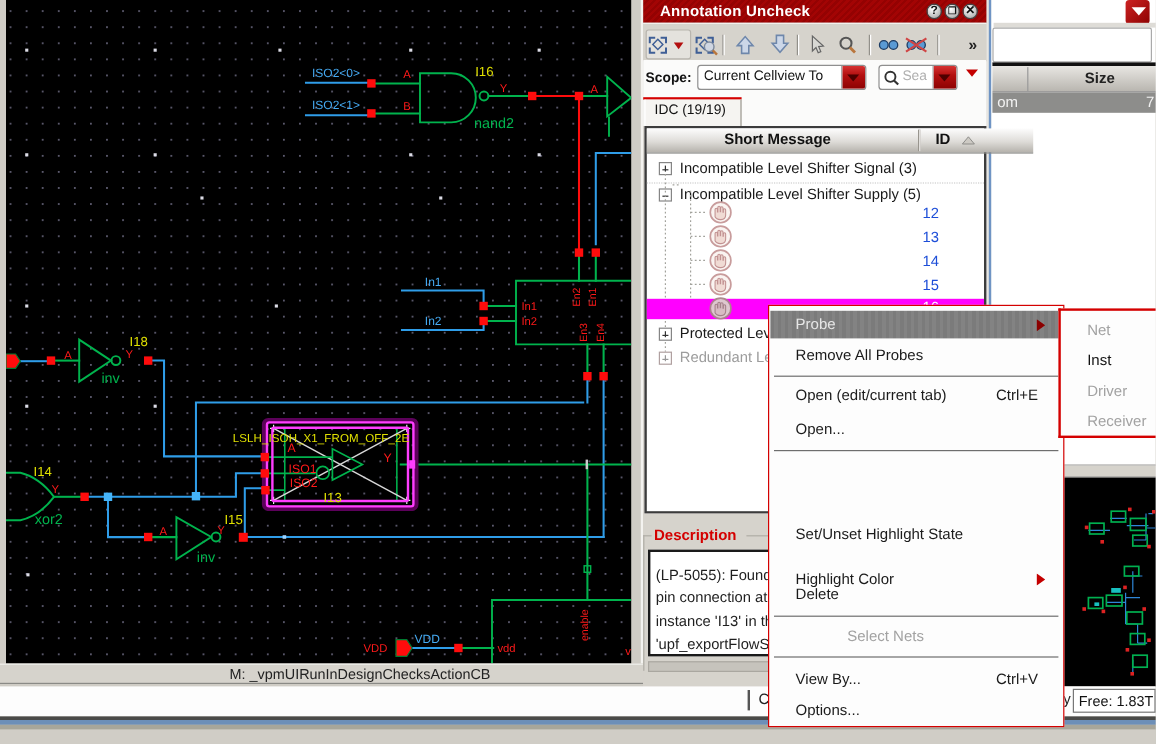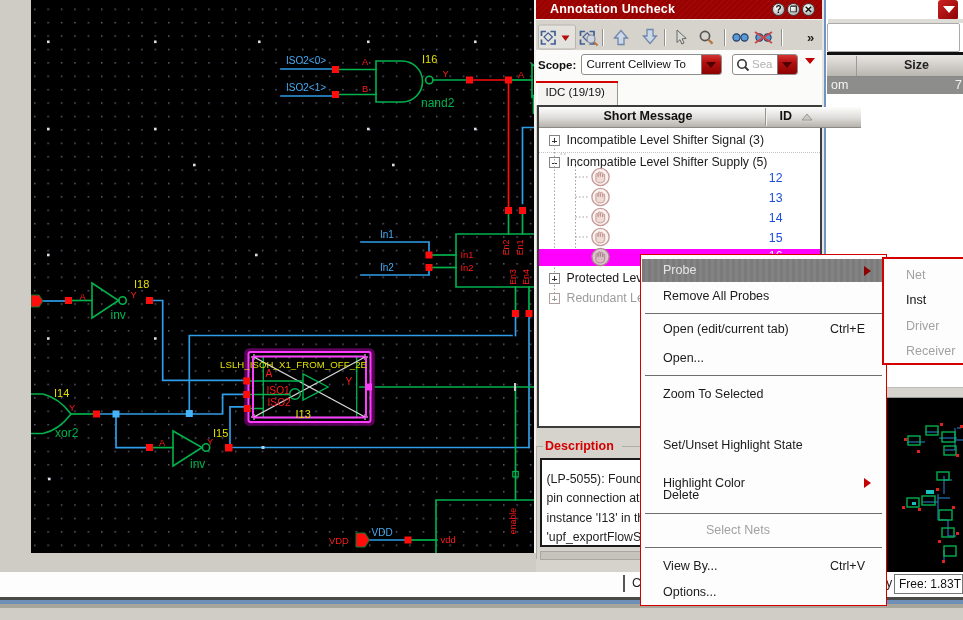--- a/index.html
+++ b/index.html
@@ -1,17 +1,17 @@
 <!DOCTYPE html>
 <html><head><meta charset="utf-8">
 <style>
 html,body{margin:0;padding:0;width:963px;height:620px;overflow:hidden;background:#d0cdc6;font-family:"Liberation Sans",sans-serif;}
 .abs{position:absolute;}
 #schwin{position:absolute;left:0;top:0;width:536px;height:572px;background:#cfccc5;}
-#canvas{position:absolute;left:5px;top:0;width:521px;height:553px;background:#000;margin-left:26px;}
+#canvas{position:absolute;left:5px;top:0;width:521px;height:553px;background:#000;}
 #schstatus{position:absolute;left:0;top:553px;width:536px;height:17px;background:#d6d3cc;border-top:1px solid #efefec;border-bottom:1px solid #8a8a86;font-size:12px;color:#222;text-align:center;line-height:16px;padding-left:64px;box-sizing:border-box;}
 
 #ab{position:absolute;left:536px;top:0;width:286px;height:572px;background:#d6d3cc;}
 #abtitle{position:absolute;left:0;top:0;width:286px;height:19px;background:repeating-linear-gradient(135deg,#a30404 0 2px,#940202 2px 4px);}
 #abtitle .t{position:absolute;left:14px;top:2px;font-size:12.5px;font-weight:bold;color:#fff;letter-spacing:.2px;}
 .tbtn{position:absolute;top:3px;width:13px;height:13px;border-radius:7px;background:radial-gradient(circle at 38% 32%,#ffffff,#b9b9b9 70%,#8f8f8f);border:1px solid #444;box-sizing:border-box;color:#111;font-size:10px;font-weight:bold;text-align:center;line-height:11px;}
 #abtool{position:absolute;left:0;top:19px;width:286px;height:30px;background:#d6d3cc;border-top:1px solid #f2f1ee;border-bottom:1px solid #a8a59e;}
 #abmain{position:absolute;left:0;top:50px;width:286px;height:55px;background:#fbfbfa;}
 
 .combo{position:absolute;box-sizing:border-box;background:#fff;border:1px solid #8f8f8f;border-radius:3px;}
@@ -298,20 +298,21 @@
 <g fill="#ff1a1a" font-size="10.2px">
 <text x="234.5" y="377">A</text>
 <text x="235.5" y="394">ISO1</text>
 <text x="236.5" y="406">ISO2</text>
 <text x="314.5" y="385">Y</text>
 </g>
 </g>
 </svg>
 </div>
 <div class="abs" style="left:533.5px;top:0;width:2.5px;height:553px;background:#f4f3f0;"></div>
+<div id="schstatus">M: _vpmUIRunInDesignChecksActionCB</div>
 </div>
 
 <div id="ab">
  <div id="abtitle">
    <span class="t">Annotation Uncheck</span>
    <div class="tbtn" style="left:236px;">?</div>
    <div class="tbtn" style="left:251px;font-size:8px;">❐</div>
    <div class="tbtn" style="left:266px;">✕</div>
  </div>
  <div id="abtool">
@@ -508,23 +509,20 @@
     </div>
  <div class="msep" style="top:57.5px;"></div>
  <div class="mi" style="top:62px;">
       <span class="l">Open (edit/current tab)</span>
       <span class="r">Ctrl+E</span>
     </div>
  <div class="mi" style="top:91px;">
       <span class="l">Open...</span>
     </div>
  <div class="msep" style="top:119.5px;"></div>
- <div class="mi" style="top:127px;">
-      <span class="l">Zoom To Selected</span>
-    </div>
  <div class="mi" style="top:178px;">
       <span class="l">Set/Unset Highlight State</span>
     </div>
  <div class="mi" style="top:216px;">
       <span class="l">Highlight Color</span>
    <svg width="8" height="10" viewBox="0 0 8 10" style="position:absolute;right:14px;top:7px;">
         <path d="M1 0 L8 5 L1 10 Z" fill="#c40000"></path>
       </svg>
  </div>
  <div class="mi" style="top:228px;">

